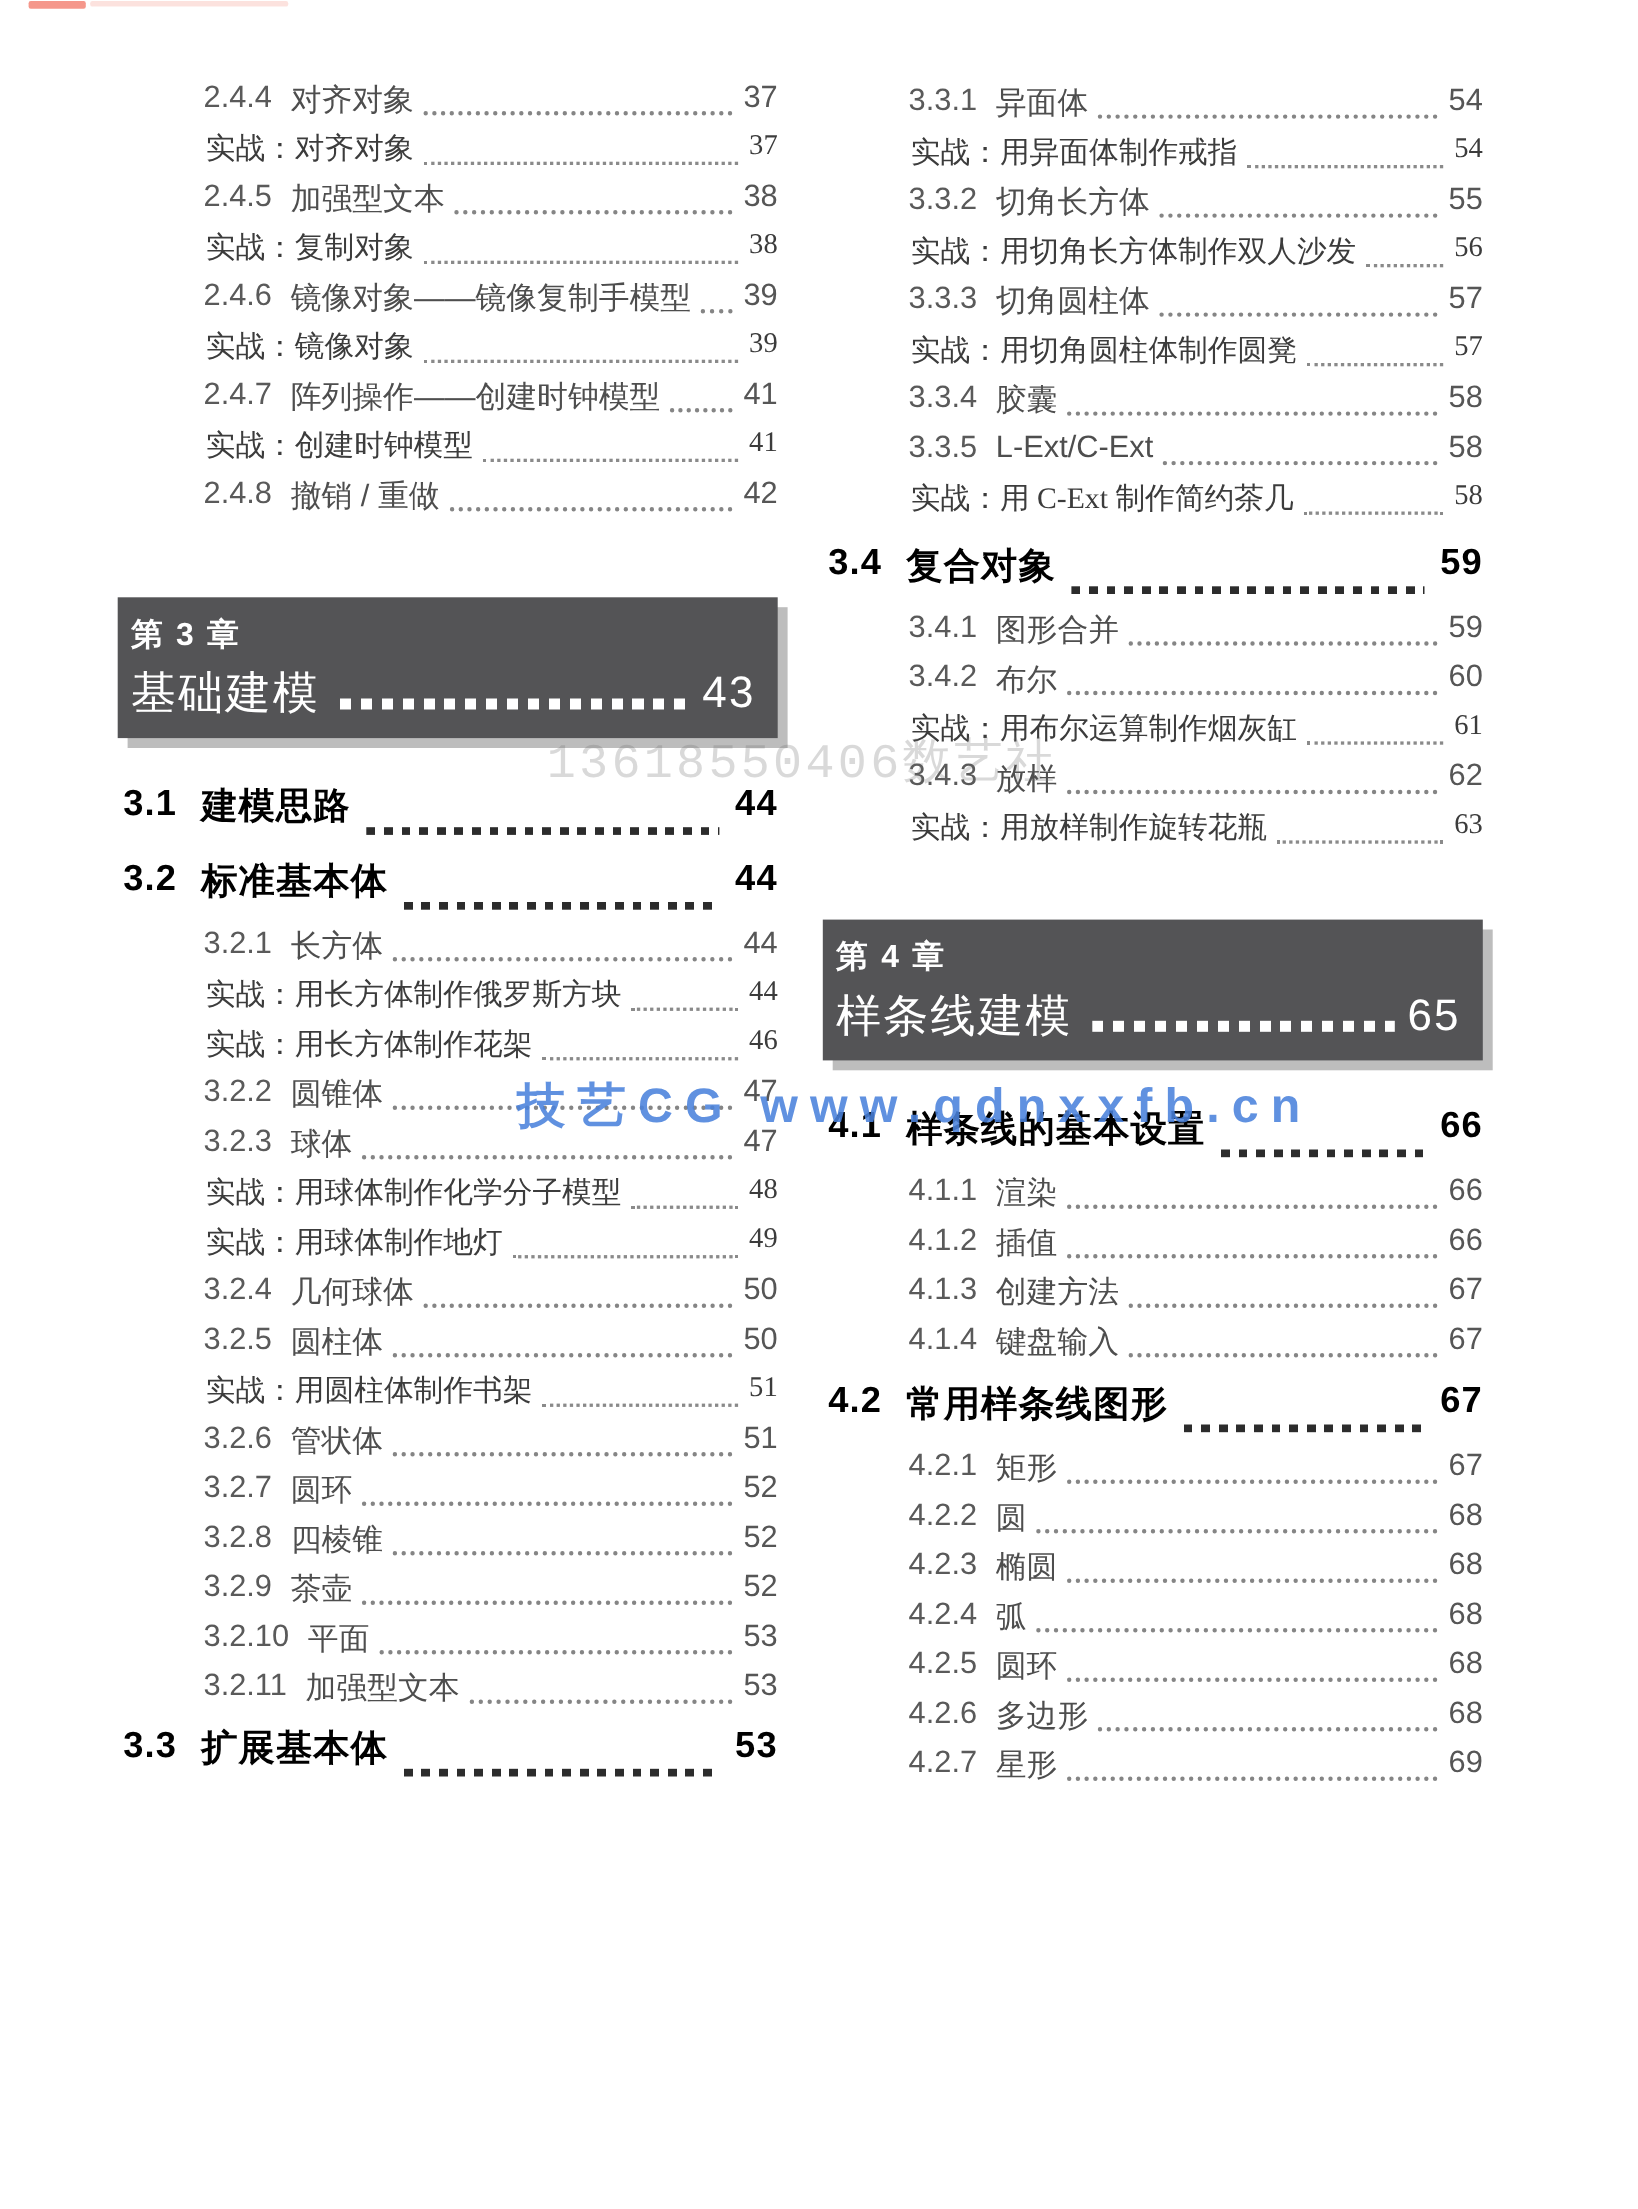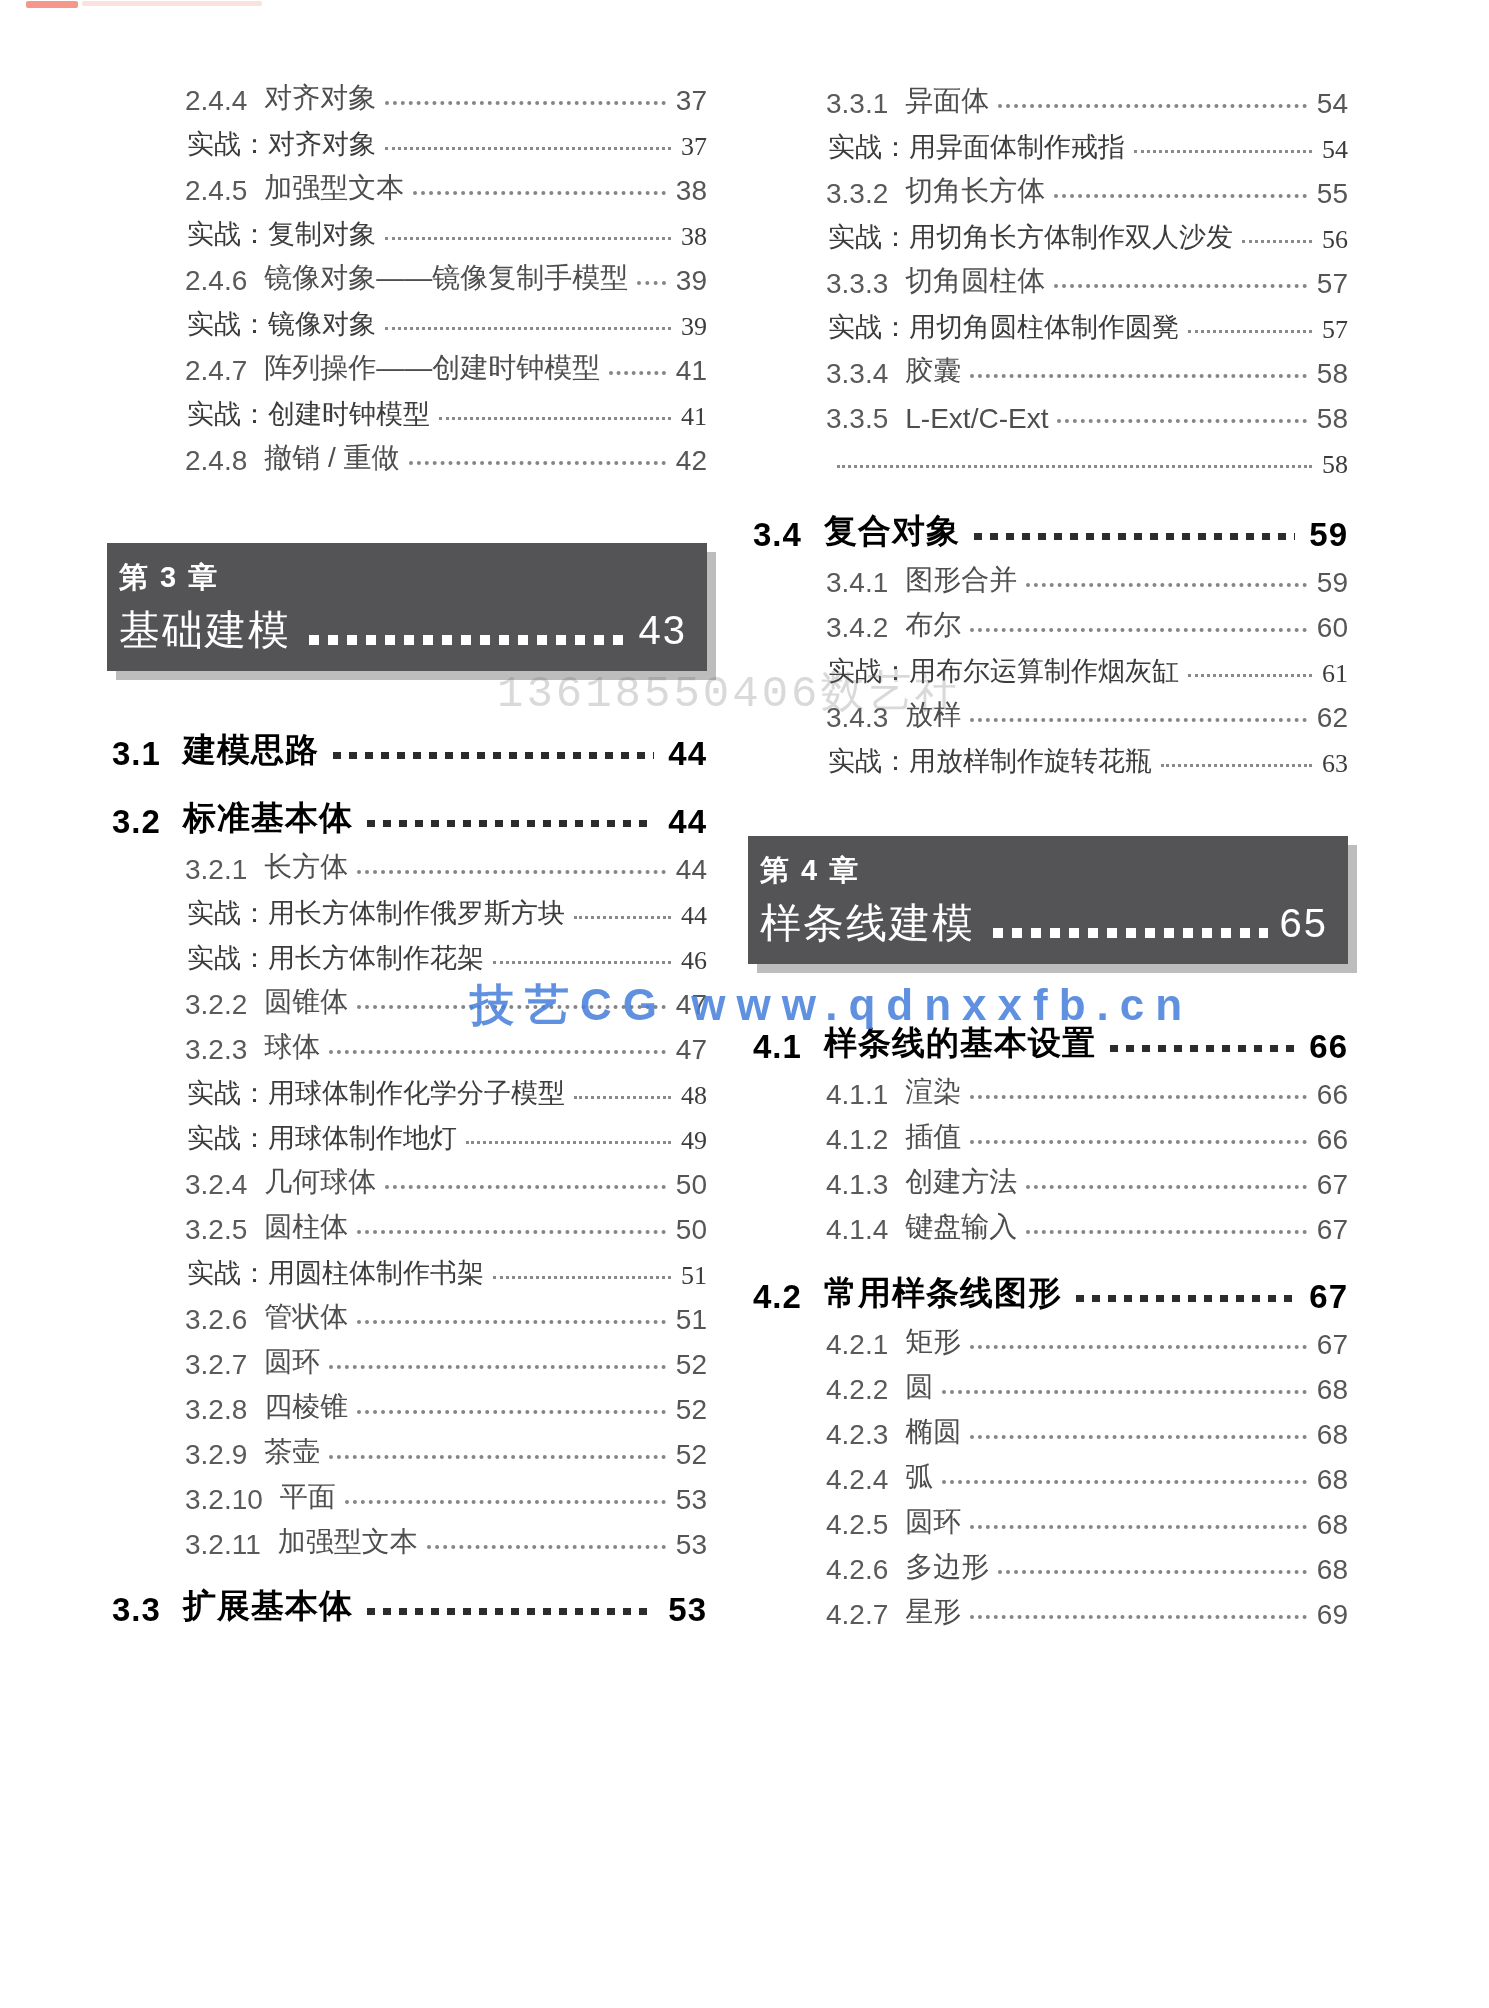--- a/index.html
+++ b/index.html
@@ -22,21 +22,21 @@
   .wm-site{position:absolute;left:470px;top:976px;
     font-size:44px;font-weight:bold;letter-spacing:11px;
     color:rgba(74,130,220,0.88);white-space:nowrap;z-index:5;}
 
   
   .col{position:absolute;width:600px;}
   .col-left{left:107px;top:72px;}
   .col-right{left:748px;top:75px;}
 
   
-  .row{display:flex;align-items:flex-end;}
+  .row{display:flex;align-items:flex-start;}
   .row .num{flex:0 0 auto;}
   .row .title{flex:0 0 auto;white-space:nowrap;}
   .row .pg{flex:0 0 auto;margin-left:4px;}
   .leader{flex:1 1 auto;align-self:flex-end;height:0;}
 
   .row-sub{height:45px;font-size:28px;color:#4e4e4e;padding-left:78px;}
   .row-sub .num{margin-right:17px;color:#5a5a5a;}
   .row-sub .leader{border-bottom:4px dotted #858585;margin:0 6px 12px 9px;}
   .row-sub .pg{color:#565656;}
 
@@ -287,20 +287,21 @@
       <div class="leader"></div>
       <span class="pg">58</span>
     </div>
     <div class="row row-sub">
       <span class="num">3.3.5</span>
       <span class="title">L-Ext/C-Ext</span>
       <div class="leader"></div>
       <span class="pg">58</span>
     </div>
     <div class="row row-practice">
+      <span class="title">实战：用 C-Ext 制作简约茶几</span>
       <div class="leader"></div>
       <span class="pg">58</span>
     </div>
     <div class="row row-section s34">
       <span class="num">3.4</span>
       <span class="title">复合对象</span>
       <div class="leader"></div>
       <span class="pg">59</span>
     </div>
     <div class="row row-sub">

